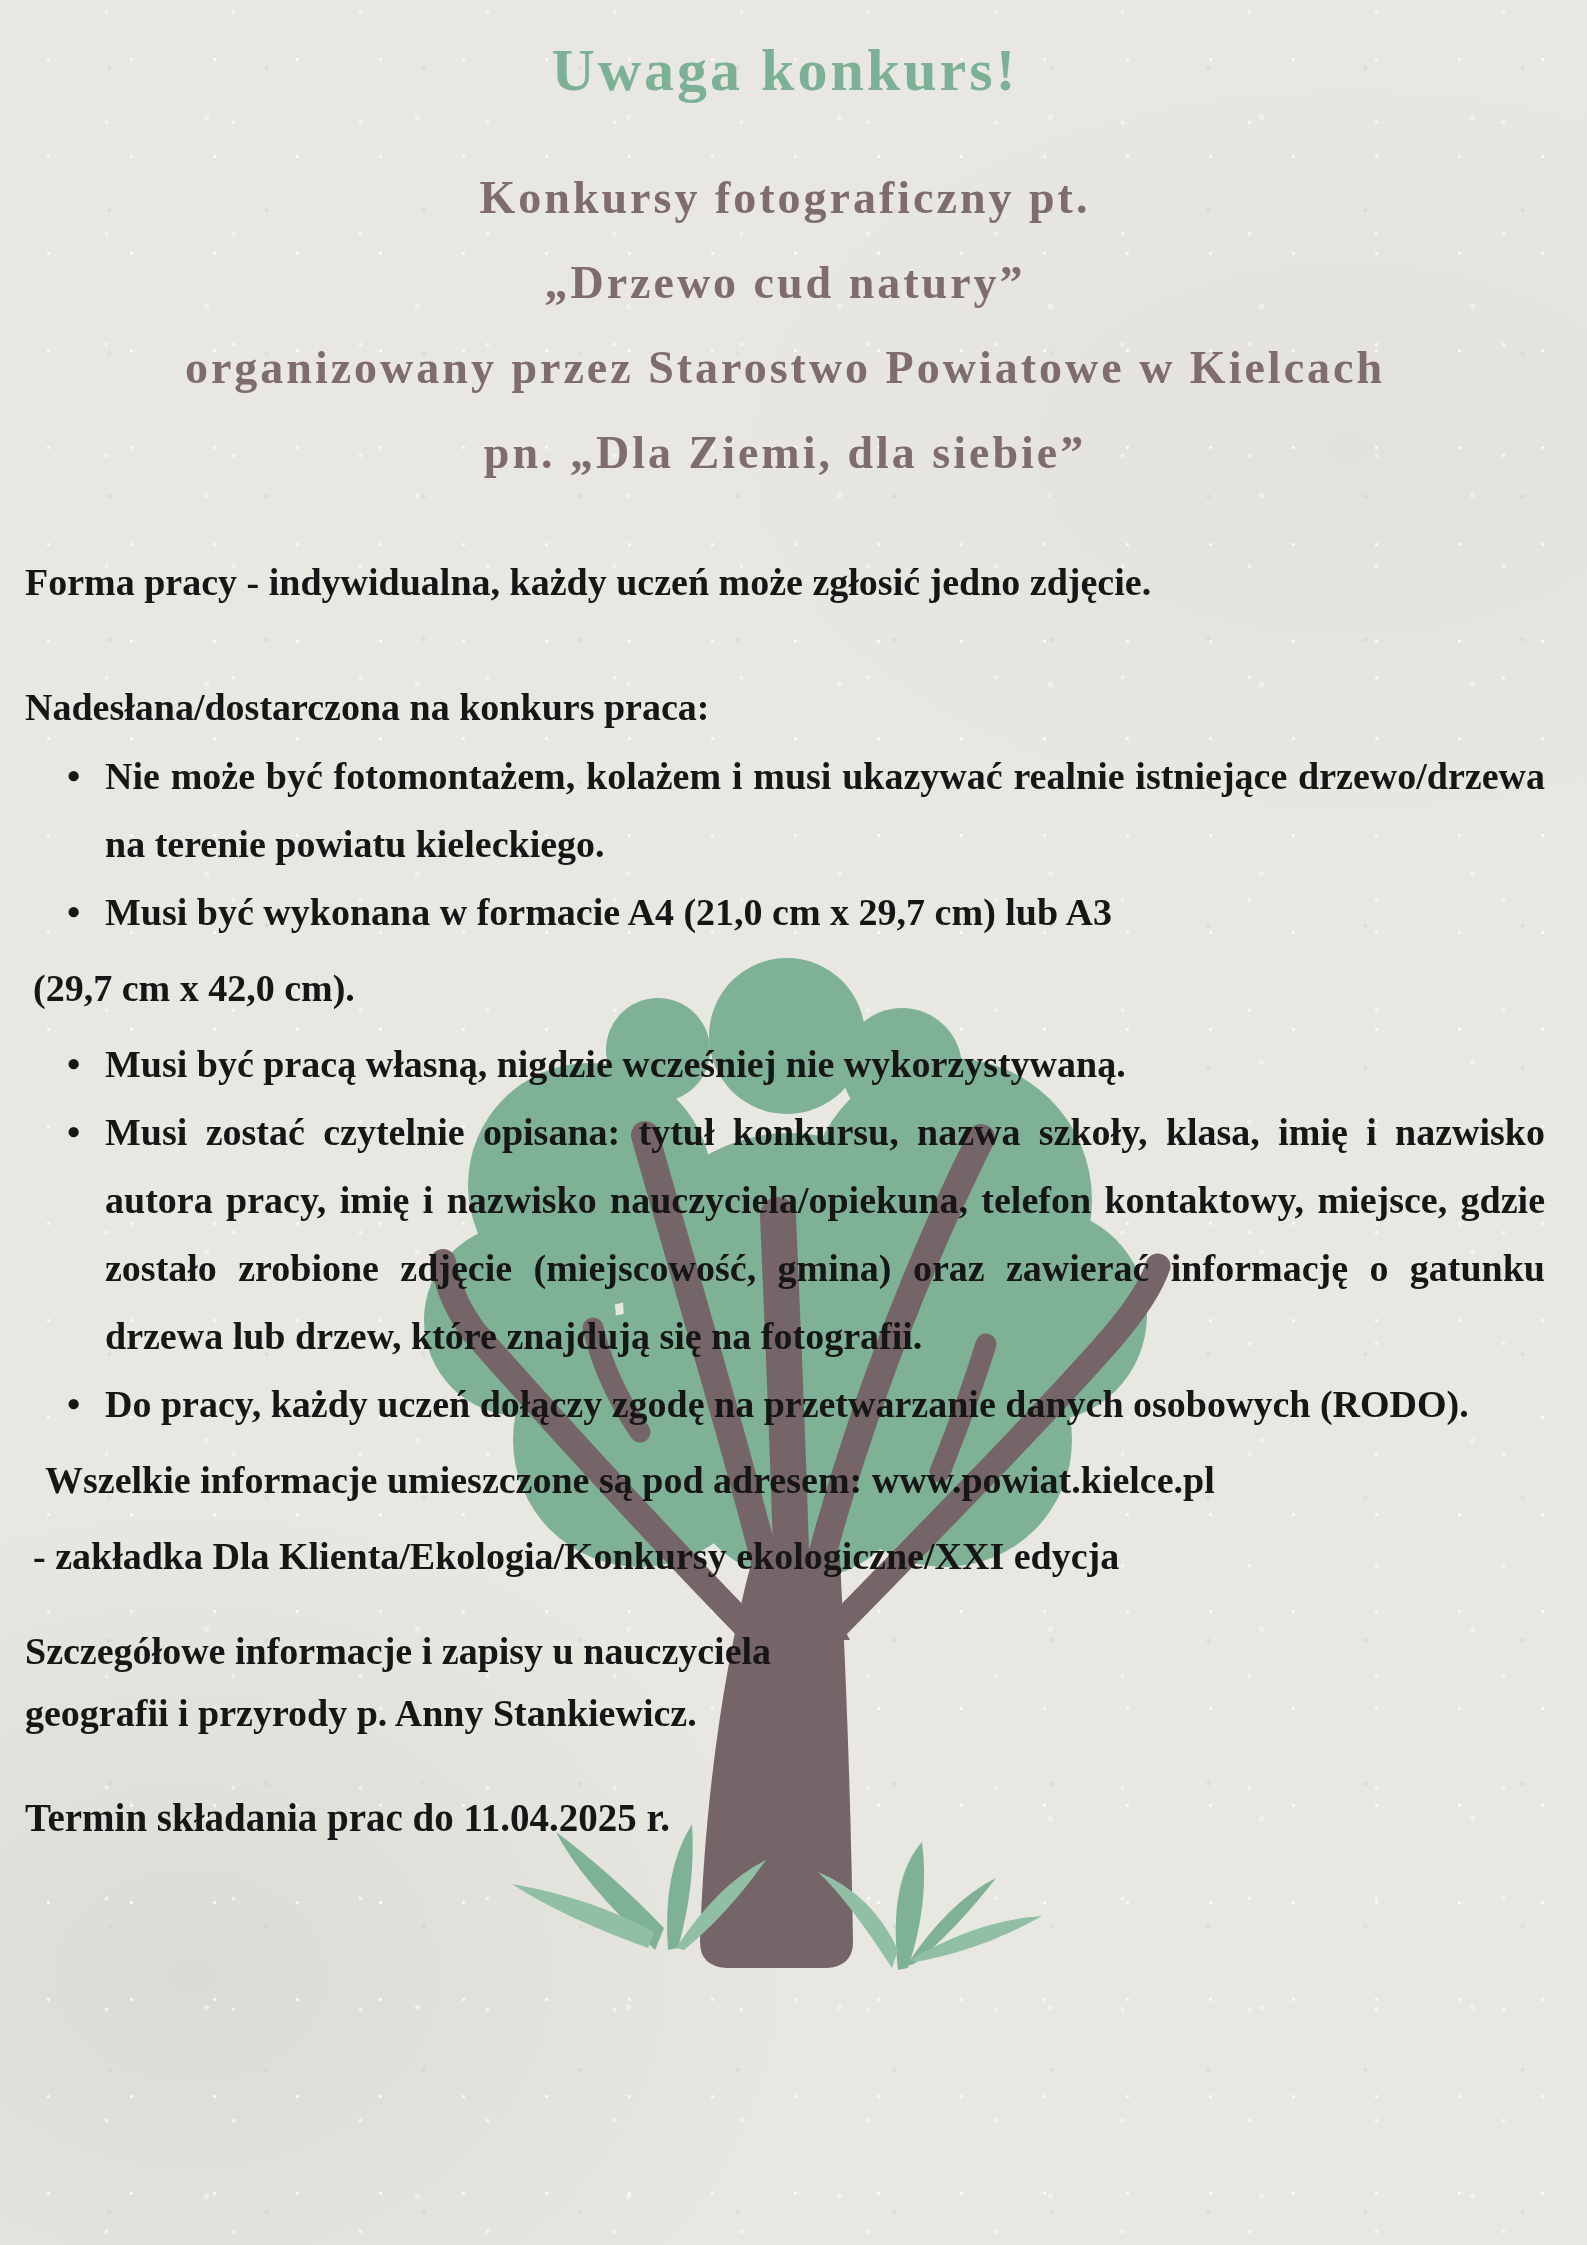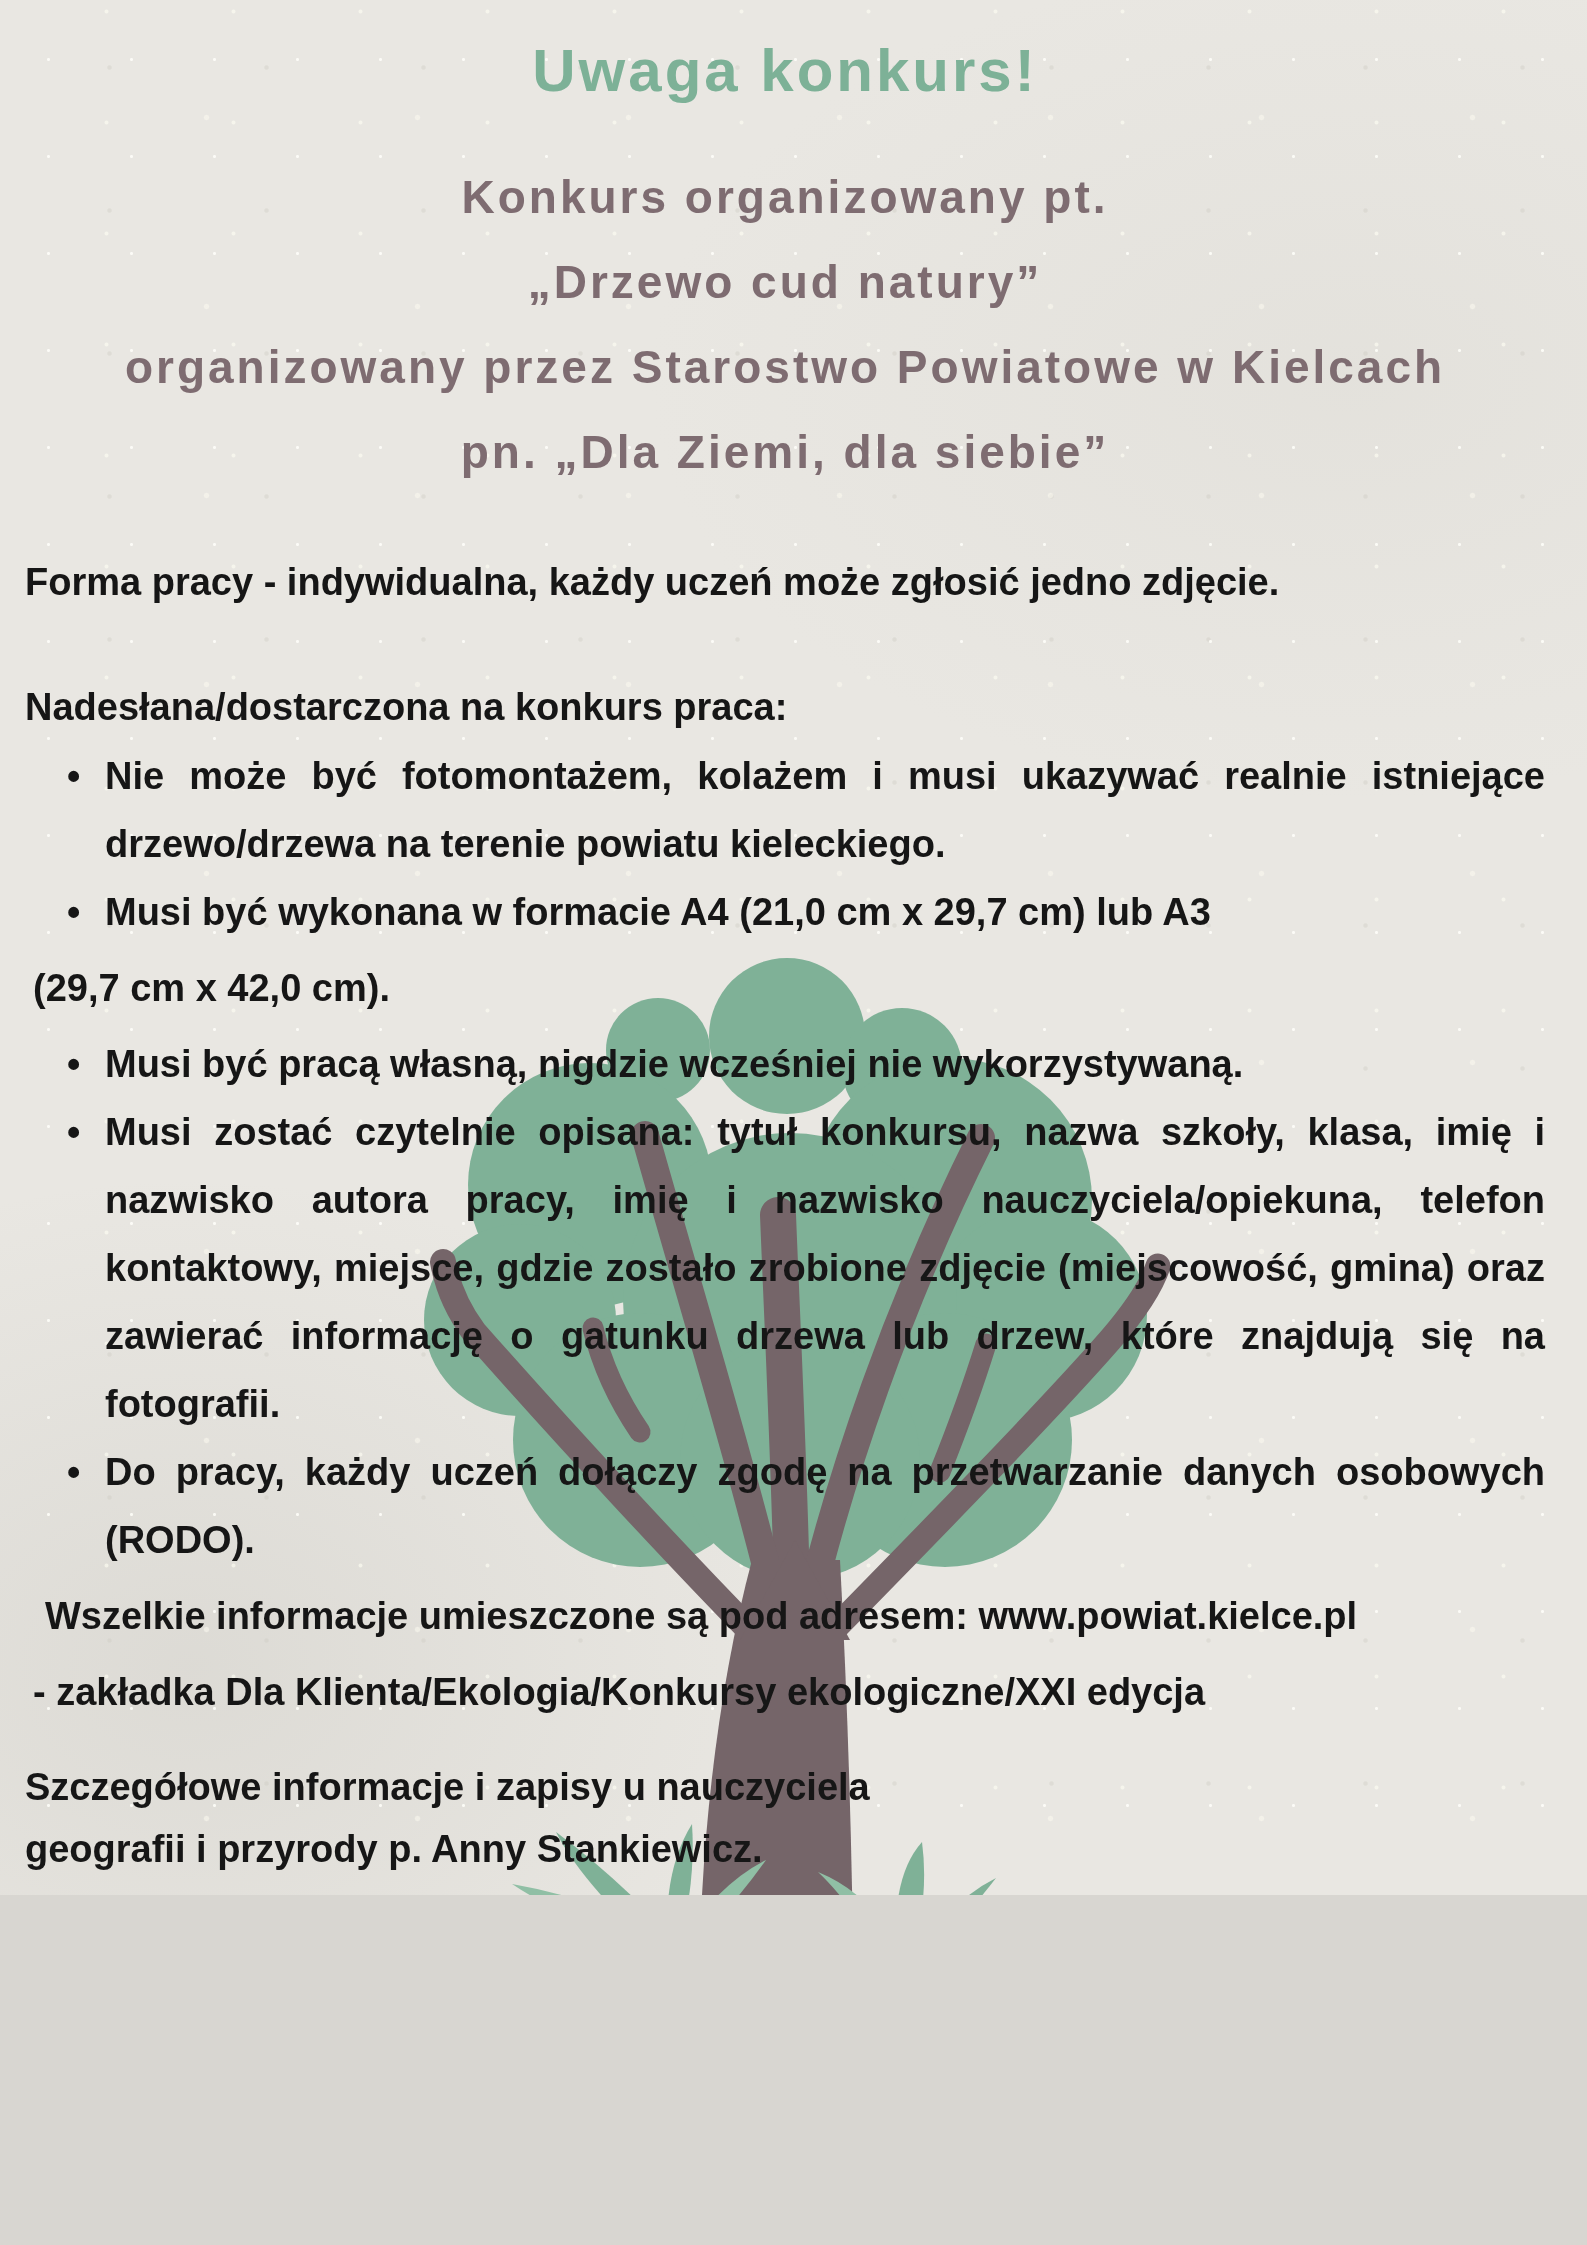--- a/index.html
+++ b/index.html
@@ -3,23 +3,23 @@
 <meta charset="utf-8">
 <style>
   html, body {
     margin: 0;
     padding: 0;
     background: #d8d6d1;
   }
   .page {
     position: relative;
     width: 1587px;
-    height: 1895px;
+    height: 2245px;
     overflow: hidden;
-    font-family: Liberation Sans, sans-serif;
+    font-family: Liberation Serif, serif;
     font-weight: 700;
     color: #161616;
     background-color: #e9e7e2;
     background-image:
       radial-gradient(circle, rgba(255,255,250,0.85) 1.1px, rgba(255,255,250,0) 2px),
       radial-gradient(circle, rgba(255,255,244,0.6) 1.5px, rgba(255,255,244,0) 2.4px),
       radial-gradient(circle, rgba(252,250,240,0.55) 2.1px, rgba(252,250,240,0) 3.2px),
       radial-gradient(circle, rgba(205,202,194,0.4) 1.6px, rgba(205,202,194,0) 2.8px),
       radial-gradient(900px 700px at 12% 88%, rgba(176,174,166,0.22), rgba(176,174,166,0) 70%),
       radial-gradient(1000px 600px at 85% 20%, rgba(222,220,214,0.5), rgba(222,220,214,0) 70%);
@@ -157,21 +157,21 @@
       <path fill="#7fb197" d="M 906 1966 Q 948 1902 996 1878 Q 956 1930 914 1964 Z"></path>
       <path fill="#90bfa5" d="M 910 1960 Q 978 1920 1042 1916 Q 982 1950 916 1962 Z"></path>
     </g>
   </svg>
 
   <div class="content">
 
     <h1 class="title">Uwaga konkurs!</h1>
 
     <div class="subtitle">
-      <div>Konkurs organizowany pt.</div>
+      <div>Konkursy fotograficzny pt.</div>
       <div>„Drzewo cud natury”</div>
       <div>organizowany przez Starostwo Powiatowe w Kielcach</div>
       <div>pn. „Dla Ziemi, dla siebie”</div>
     </div>
 
     <div class="intro">
       <p>Forma pracy - indywidualna, każdy uczeń może zgłosić jedno zdjęcie.</p>
       <p>Nadesłana/dostarczona na konkurs praca:</p>
     </div>
 

